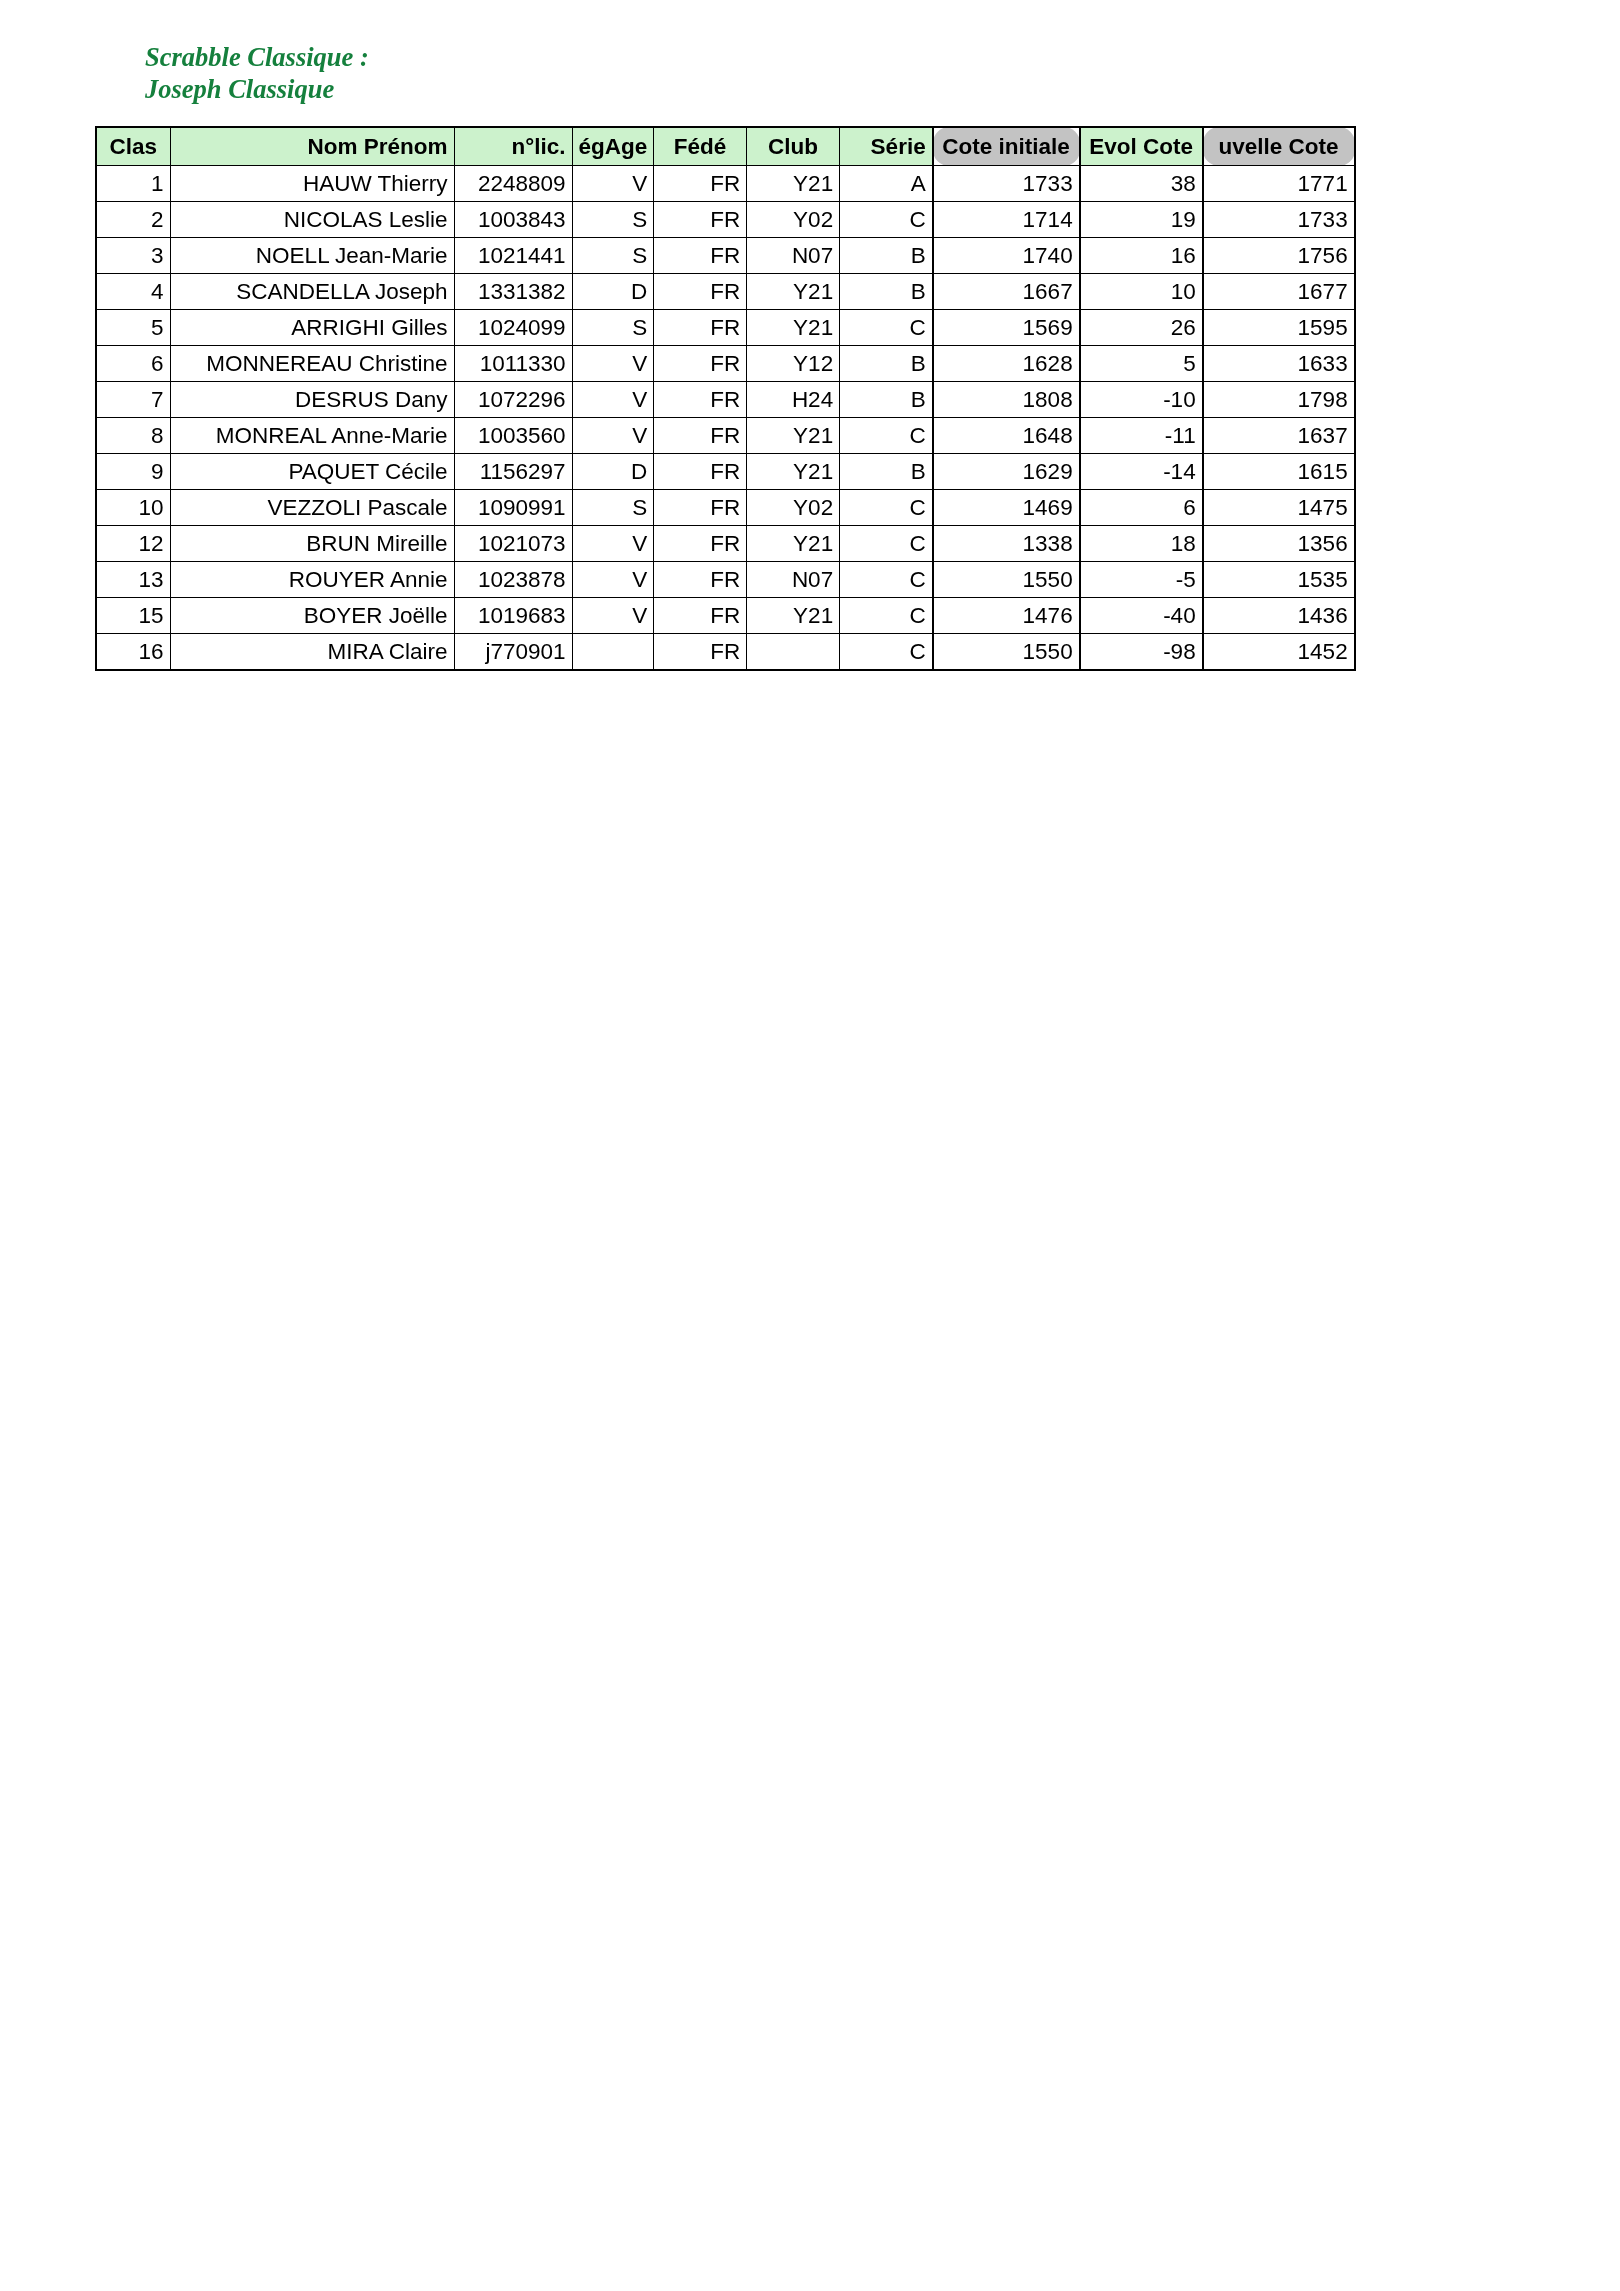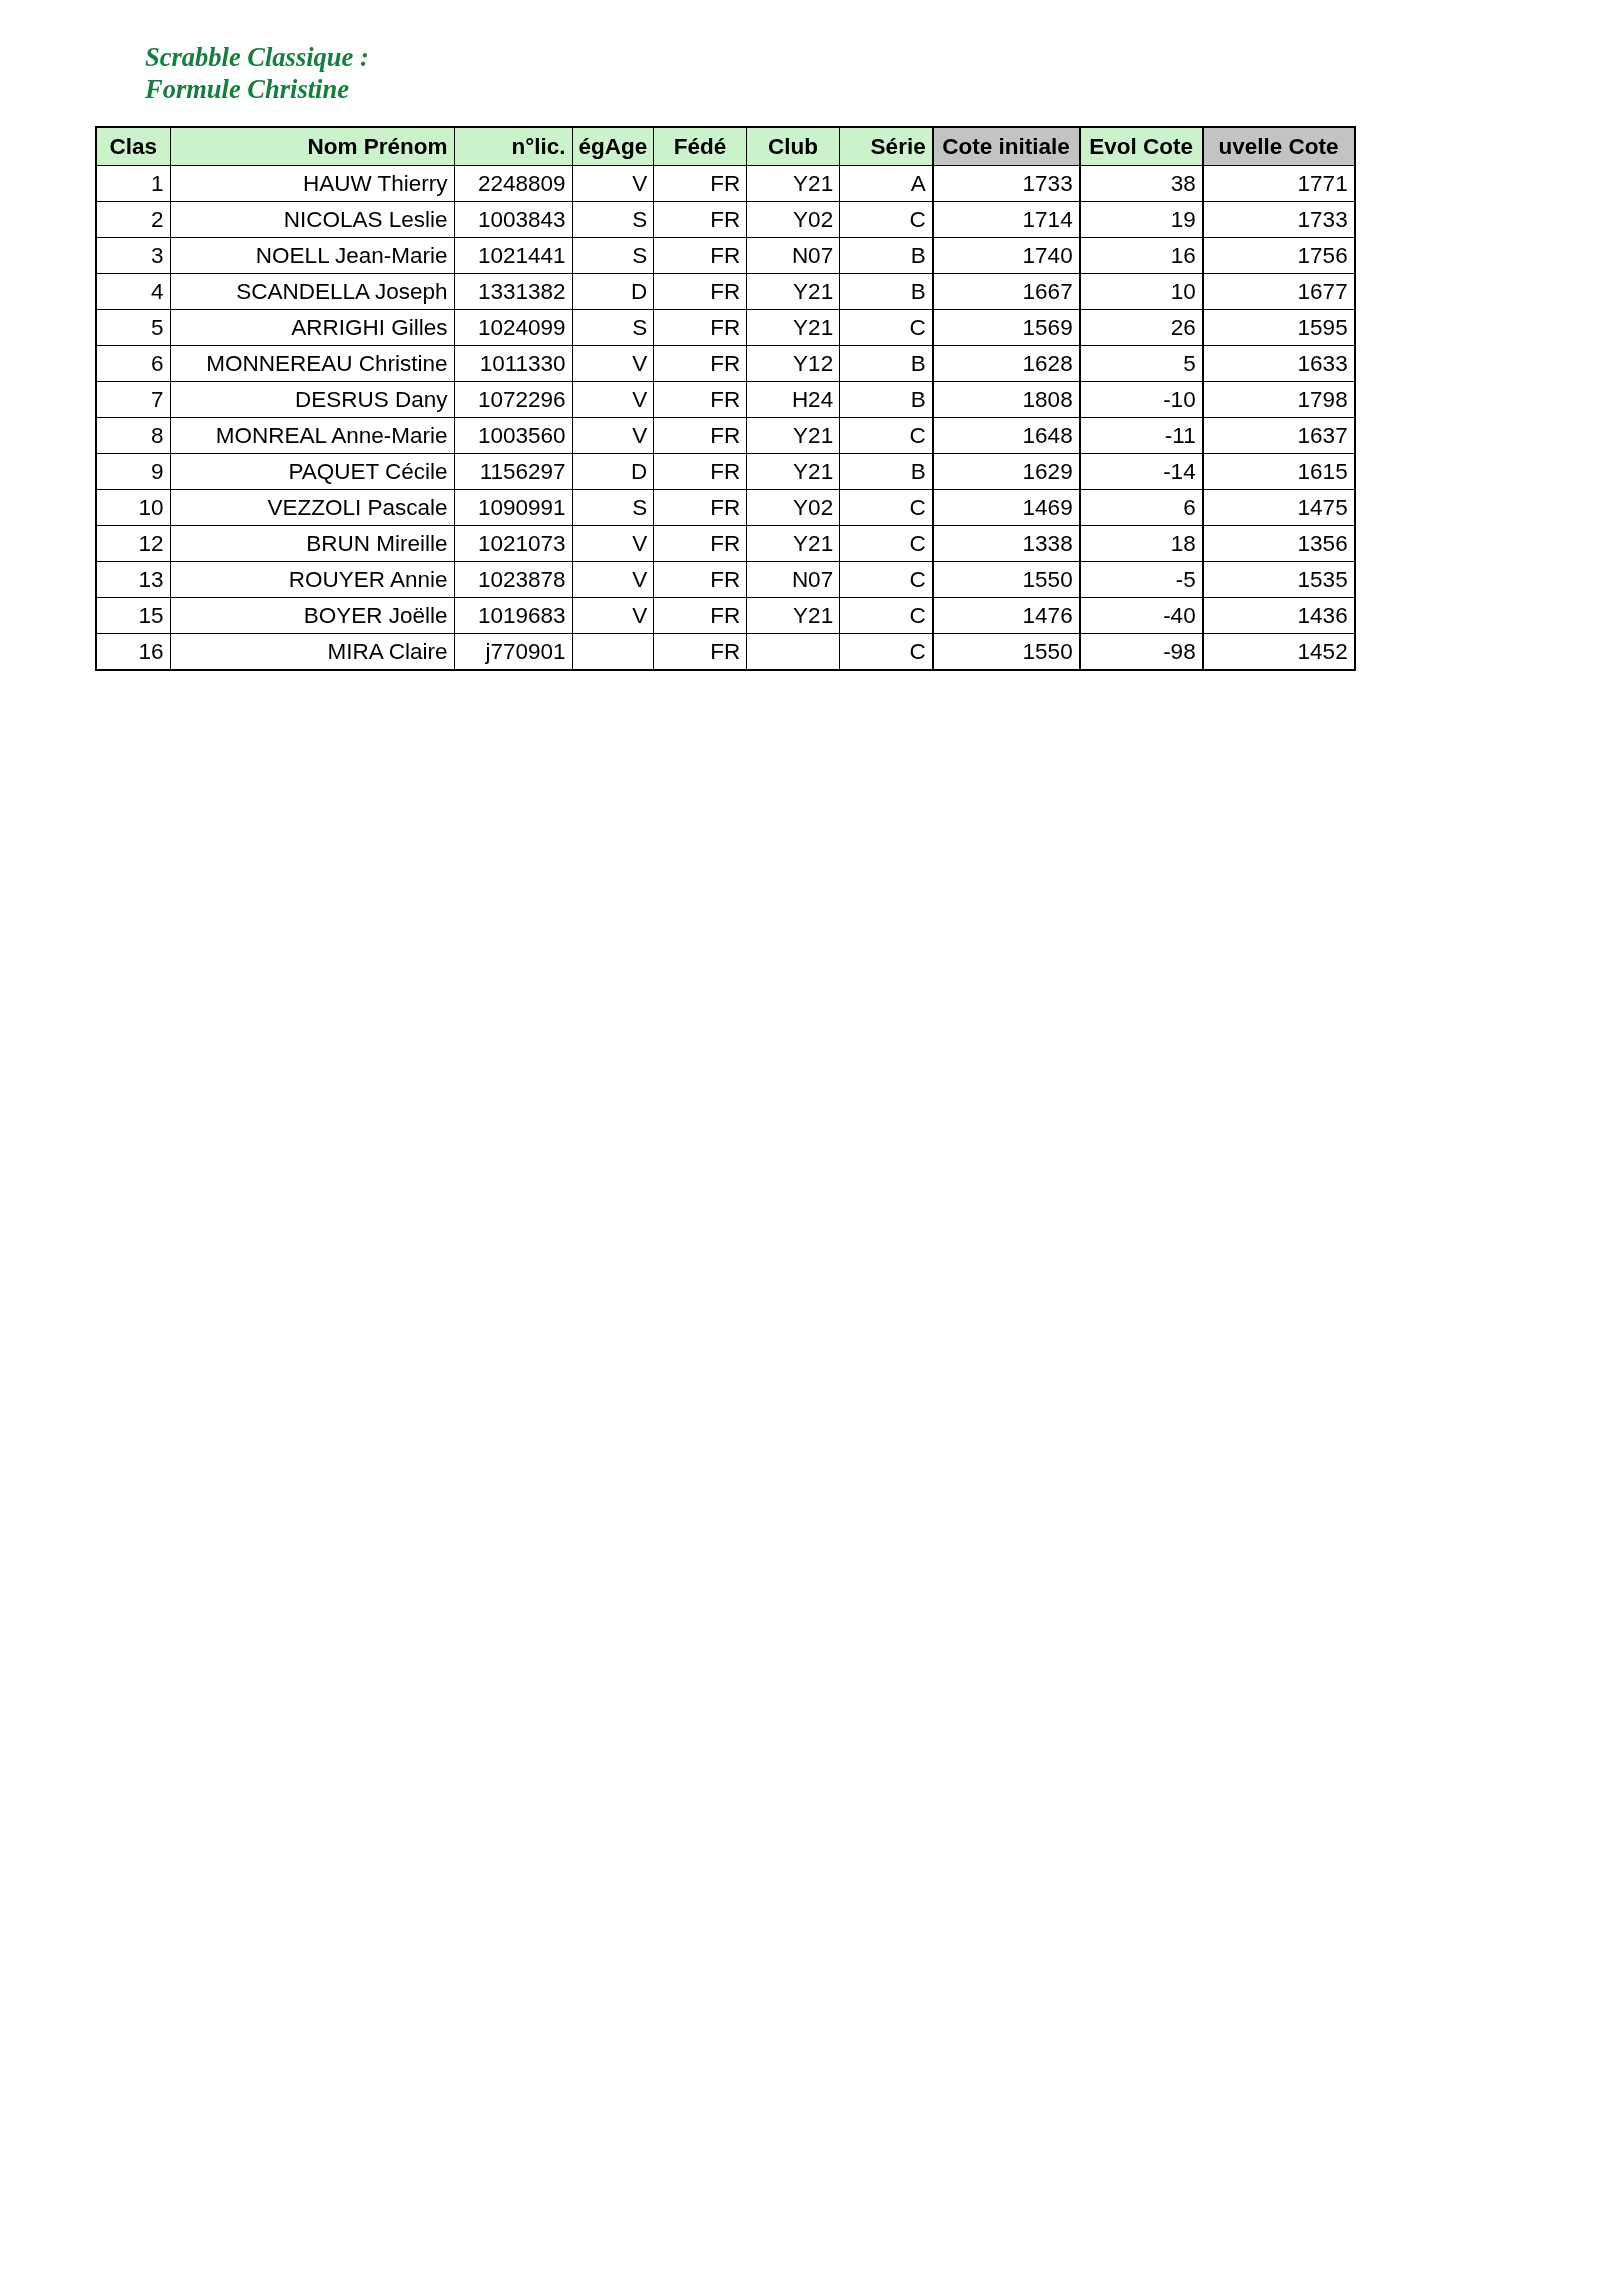--- a/index.html
+++ b/index.html
@@ -70,20 +70,21 @@
   table.results thead th {
     font-weight: bold;
     background: #ccf2cc;
     text-align: right;
     height: 37px;
     line-height: 37px;
     font-size: 22.5px;
   }
   table.results thead th.gray {
     background: #c3c3c3;
+    border-radius: 16px;
   }
   table.results thead th.ctr { text-align: center; }
   table.results thead th.lft { text-align: right; }
 
   
   .sep-left  { border-left-width: 2.9px !important; }
   .sep-right { border-right-width: 2.9px !important; }
 
   
   .c-clas  { width: 74px;  }
@@ -104,21 +105,21 @@
   table.results { border: 2px solid #000000; }
   table.results thead th { border-top-width: 2px; }
 </style>
 </head>
 <body>
 
 <div class="page">
 
   <div class="title-block">
     <span class="title-line">Scrabble Classique :</span>
-    <span class="title-line">Formule Christine</span>
+    <span class="title-line">Joseph Classique</span>
   </div>
 
   <div class="table-wrap">
     <table class="results">
       <colgroup>
         <col class="c-clas">
           <col class="c-nom">
           <col class="c-lic">
           <col class="c-age">
           <col class="c-fede">

